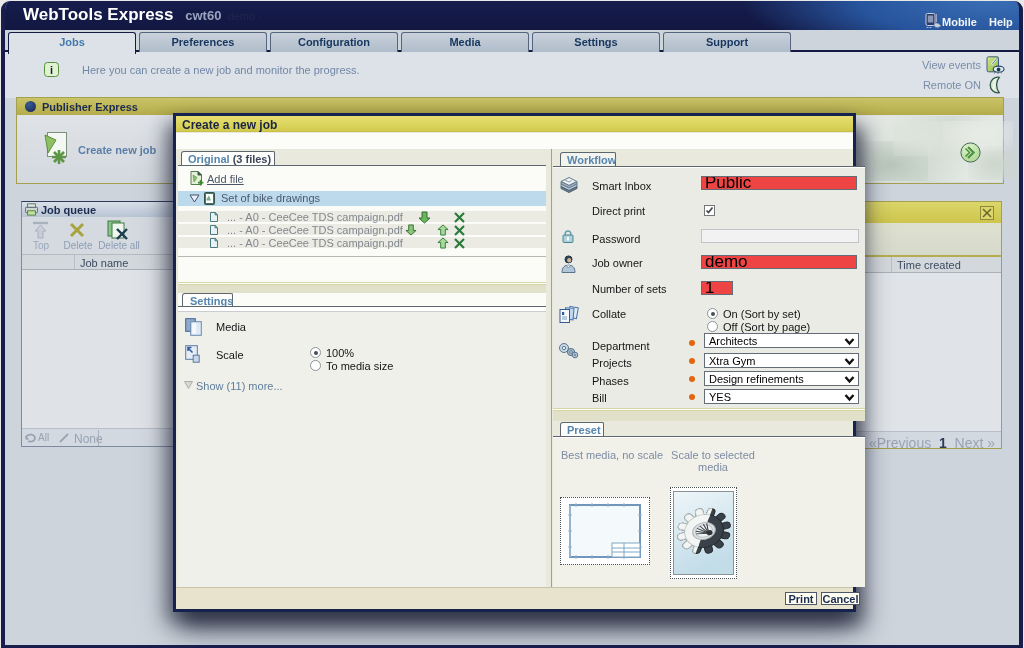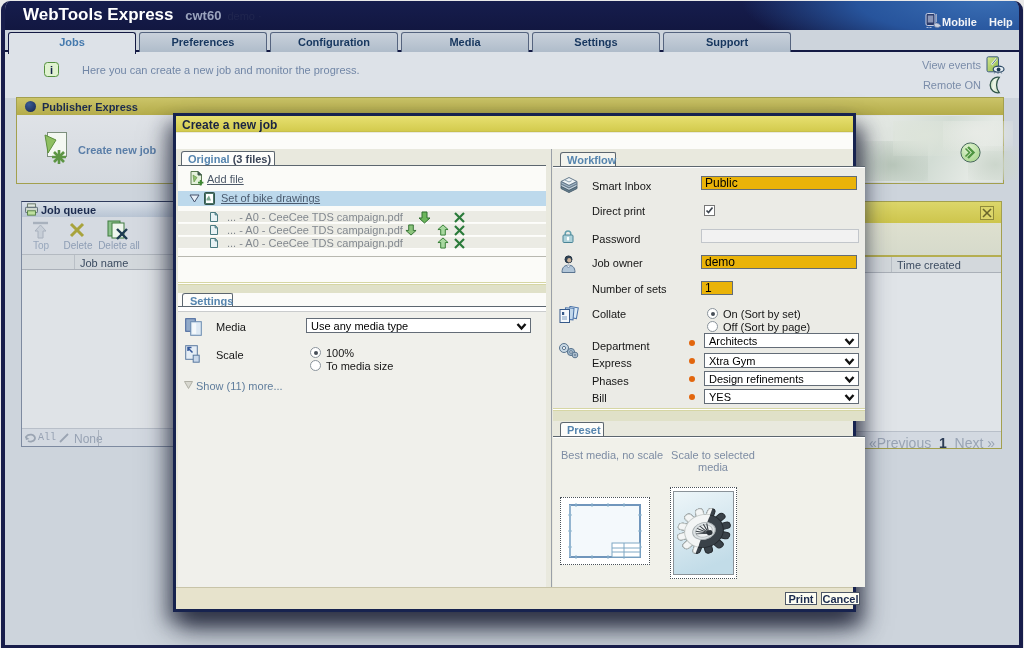--- a/index.html
+++ b/index.html
@@ -21,21 +21,21 @@
 
 #modal{position:absolute;left:168px;top:112px;width:683px;height:499px;background:#e9e9de;border:3px solid #17234f;box-shadow:8px 14px 18px rgba(26,31,50,0.65),-7px 10px 16px rgba(26,31,50,0.45),0 18px 34px rgba(26,31,50,0.4);}
 .filerow{width:368px;height:12px;background:#ebebe4;border-bottom:1px solid #fdfdfb;}
 .fpage{position:absolute;left:32px;top:1px;width:8px;height:10px;}
 .ftxt{position:absolute;left:49px;top:0px;font-size:11px;color:#82888f;}
 .fico{position:absolute;top:0px;width:12px;height:12px;}
 .radio{width:11px;height:11px;border-radius:50%;background:#fff;border:1px solid #8b949c;box-sizing:border-box;}
 .radio.on::after{content:"";position:absolute;left:2.5px;top:2.5px;width:4px;height:4px;border-radius:50%;background:#474f58;}
 .dot{width:6px;height:6px;border-radius:50%;background:#e2660e;}
 .wlabel{font-size:11px;color:#151515;}
-.winput{height:14px;background:#eab308;border:1px solid #636c77;font-size:12px;color:#000;padding:0 3px;outline:none;}
+.winput{height:14px;background:#ef4444;border:1px solid #636c77;font-size:17px;color:#000;padding:0 3px;outline:none;}
 .wsel{width:155px;height:15px;background:#fff;border:1px solid #636c77;}
 .wsel span{position:absolute;left:4px;top:1px;font-size:11px;color:#000;}
 .wsel svg{position:absolute;right:3px;top:3px;}
 .btn{position:absolute;top:4px;height:13px;padding:0;background:#fdfdf2;border:1px solid #4f5866;font-size:11px;font-weight:bold;color:#1b2b4e;line-height:13px;}
 </style></head>
 <body>
 <div id="app">
 <div id="win">
   <div id="hdr">
     <div class="title">WebTools Express <span class="sub">cwt60</span><span style="color:#20264f;font-size:11px;font-weight:normal;margin-left:6px;">demo&nbsp;·</span></div>
@@ -168,21 +168,21 @@
       <div class="abs" style="left:0;top:52px;width:100%;height:16px;background:#d3d8dc;border-top:1px solid #b4bac1;border-bottom:1px solid #aab0b8;">
         <div class="abs" style="left:52px;top:0;width:1px;height:100%;background:#b9bfc6;"></div>
         <div class="abs" style="left:58px;top:2px;font-size:11px;color:#3b4b60;">Job name</div>
       </div>
 
       <div class="abs" style="left:0;bottom:0;width:100%;height:18px;background:#d3d9e1;border-top:1px solid #b8bfc9;">
         <svg class="abs" style="left:2px;top:4px;" width="13" height="10" viewBox="0 0 13 10">
               <path d="M2 5 a4.5 3.5 0 1 1 2 3" fill="none" stroke="#9aa4b2" stroke-width="1.8"></path>
               <path d="M1 3 L2 7 L5.5 6 Z" fill="#9aa4b2"></path>
             </svg>
-        <div class="abs" style="left:16px;top:3px;font-size:10px;color:#97a2b3;font-family:Liberation Mono, monospace;">All</div>
+        <div class="abs" style="left:16px;top:3px;font-size:10px;color:#97a2b3;">All</div>
         <svg class="abs" style="left:36px;top:3px;" width="12" height="12" viewBox="0 0 12 12">
               <line x1="2" y1="10" x2="10" y2="2" stroke="#9aa4b2" stroke-width="1.8"></line>
             </svg>
         <div class="abs" style="left:52px;top:3px;font-size:12px;color:#97a2b3;">None</div>
         <div class="abs" style="left:76px;top:1px;width:1px;height:16px;background:#aab2bd;"></div>
       </div>
     </div>
 
     <div class="abs" style="left:505px;top:200px;width:492px;height:248px;border:1px solid #a3a04e;background:#e0e4e8;">
       <div class="abs" style="left:0;top:0;width:100%;height:21px;background:linear-gradient(#dcd66a,#cdc54c);"></div>
@@ -228,21 +228,21 @@
 
     <div class="abs" style="left:2px;top:75px;width:368px;height:15px;background:#bdd9ec;">
       <svg class="abs" style="left:11px;top:3px;" width="11" height="9" viewBox="0 0 11 9">
             <path d="M1 1 h9 l-4.5 7 z" fill="#e8f0f8" stroke="#44506a"></path>
           </svg>
       <svg class="abs" style="left:26px;top:1px;" width="11" height="13" viewBox="0 0 11 13">
             <rect x="0.5" y="0.5" width="10" height="12" rx="1" fill="#4a7468" stroke="#33544a"></rect>
             <path d="M2 2 h7 v9 h-7 z" fill="#fff"></path>
             <path d="M2.5 7 l2.5 -3.5 2 5 h-4.5 z" fill="#7aa890"></path>
           </svg>
-      <div class="abs" style="left:43px;top:1px;font-size:11px;color:#4a5a6e;text-decoration:underline;">Set of bike drawings</div>
+      <div class="abs" style="left:43px;top:1px;font-size:11px;color:#4a5a6e;">Set of bike drawings</div>
     </div>
 
     <div class="abs" style="left:2px;top:140px;width:368px;height:1px;background:#b8b8b0;"></div>
     <div class="abs filerow" style="left:2px;top:95px;">
       <svg class="fpage" viewBox="0 0 8 10">
             <path d="M0.5 .5 h4.6 l2.4 2.4 v6.6 h-7 z" fill="#e8f2f4" stroke="#4a7a80"></path>
             <path d="M5.1 .5 l2.4 2.4 h-2.4 z" fill="#9fc8d0" stroke="#4a7a80"></path>
           </svg>
       <span class="ftxt">... - A0 - CeeCee TDS campaign.pdf</span>
       <svg class="fico" style="left:240px;width:13px;height:13px;" viewBox="0 0 13 13">
@@ -296,26 +296,20 @@
       <span style="position:absolute;left:7px;top:1px;font-size:11px;font-weight:bold;color:#5585af;">Settings</span>
     </div>
     <div class="abs" style="left:2px;top:190px;width:368px;height:281px;background:#f0f0eb;border-top:1px solid #5c666f;box-shadow:inset 0 4px 0 #fff, inset 0 5px 0 #cacccd;"></div>
 
     <svg class="abs" style="left:9px;top:202px;" width="18" height="18" viewBox="0 0 18 18">
           <rect x="0.7" y="0.7" width="9.6" height="12.6" fill="#91aac9" stroke="#41619a"></rect>
           <rect x="5.7" y="3.7" width="10.6" height="13.6" fill="#dde9f4" stroke="#6a8ab0"></rect>
           <rect x="7.2" y="5.2" width="4" height="10.6" fill="#f4f9fc"></rect>
         </svg>
     <div class="abs" style="left:40px;top:205px;font-size:11px;color:#151515;">Media</div>
-    <div class="abs" style="left:130px;top:202px;width:225px;height:15px;background:#fff;border:1px solid #636c77;">
-      <span style="position:absolute;left:4px;top:1px;font-size:11px;color:#000;">Use any media type</span>
-      <svg style="position:absolute;right:3px;top:3px;" width="11" height="9" viewBox="0 0 11 9">
-            <path d="M1.5 2 L5.5 6.5 L9.5 2" fill="none" stroke="#111" stroke-width="2.4"></path>
-          </svg>
-    </div>
 
     <svg class="abs" style="left:9px;top:229px;" width="18" height="18" viewBox="0 0 18 18">
           <rect x="0.7" y="0.7" width="11.6" height="13.6" fill="#e4edf5" stroke="#5a7aa0"></rect>
           <path d="M7.5 7.5 L2.5 2.5 M3 6 V2.5 H6.5" fill="none" stroke="#35599a" stroke-width="1.5"></path>
           <rect x="8.2" y="10.2" width="6" height="7" fill="#c8d8ea" stroke="#5a7aa0"></rect>
         </svg>
     <div class="abs" style="left:40px;top:233px;font-size:11px;color:#151515;">Scale</div>
     <div class="radio on abs" style="left:134px;top:231px;"></div>
     <div class="abs" style="left:150px;top:231px;font-size:11px;color:#151515;">100%</div>
     <div class="radio abs" style="left:134px;top:244px;"></div>
@@ -343,21 +337,21 @@
     <div class="abs wlabel" style="left:416px;top:141px;">Job owner</div>
     <input class="abs winput" style="left: 525px; top: 139px; width: 156px;" value="demo">
     <div class="abs wlabel" style="left:416px;top:167px;">Number of sets</div>
     <input class="abs winput" style="left: 525px; top: 165px; width: 32px;" value="1">
     <div class="abs wlabel" style="left:416px;top:192px;">Collate</div>
     <div class="radio on abs" style="left:531px;top:192px;"></div>
     <div class="abs wlabel" style="left:547px;top:192px;">On (Sort by set)</div>
     <div class="radio abs" style="left:531px;top:205px;"></div>
     <div class="abs wlabel" style="left:547px;top:205px;">Off (Sort by page)</div>
     <div class="abs wlabel" style="left:416px;top:224px;">Department</div>
-    <div class="abs wlabel" style="left:416px;top:241px;">Express</div>
+    <div class="abs wlabel" style="left:416px;top:241px;">Projects</div>
     <div class="abs wlabel" style="left:416px;top:259px;">Phases</div>
     <div class="abs wlabel" style="left:416px;top:276px;">Bill</div>
     <div class="dot abs" style="left:513px;top:224px;"></div>
     <div class="dot abs" style="left:513px;top:242px;"></div>
     <div class="dot abs" style="left:513px;top:260px;"></div>
     <div class="dot abs" style="left:513px;top:278px;"></div>
     <div class="wsel abs" style="left:528px;top:217px;padding-left:48px;">
           <span>Architects</span>
           <svg width="11" height="9" viewBox="0 0 11 9">
             <path d="M1.5 2 L5.5 6.5 L9.5 2" fill="none" stroke="#111" stroke-width="2.4"></path>

